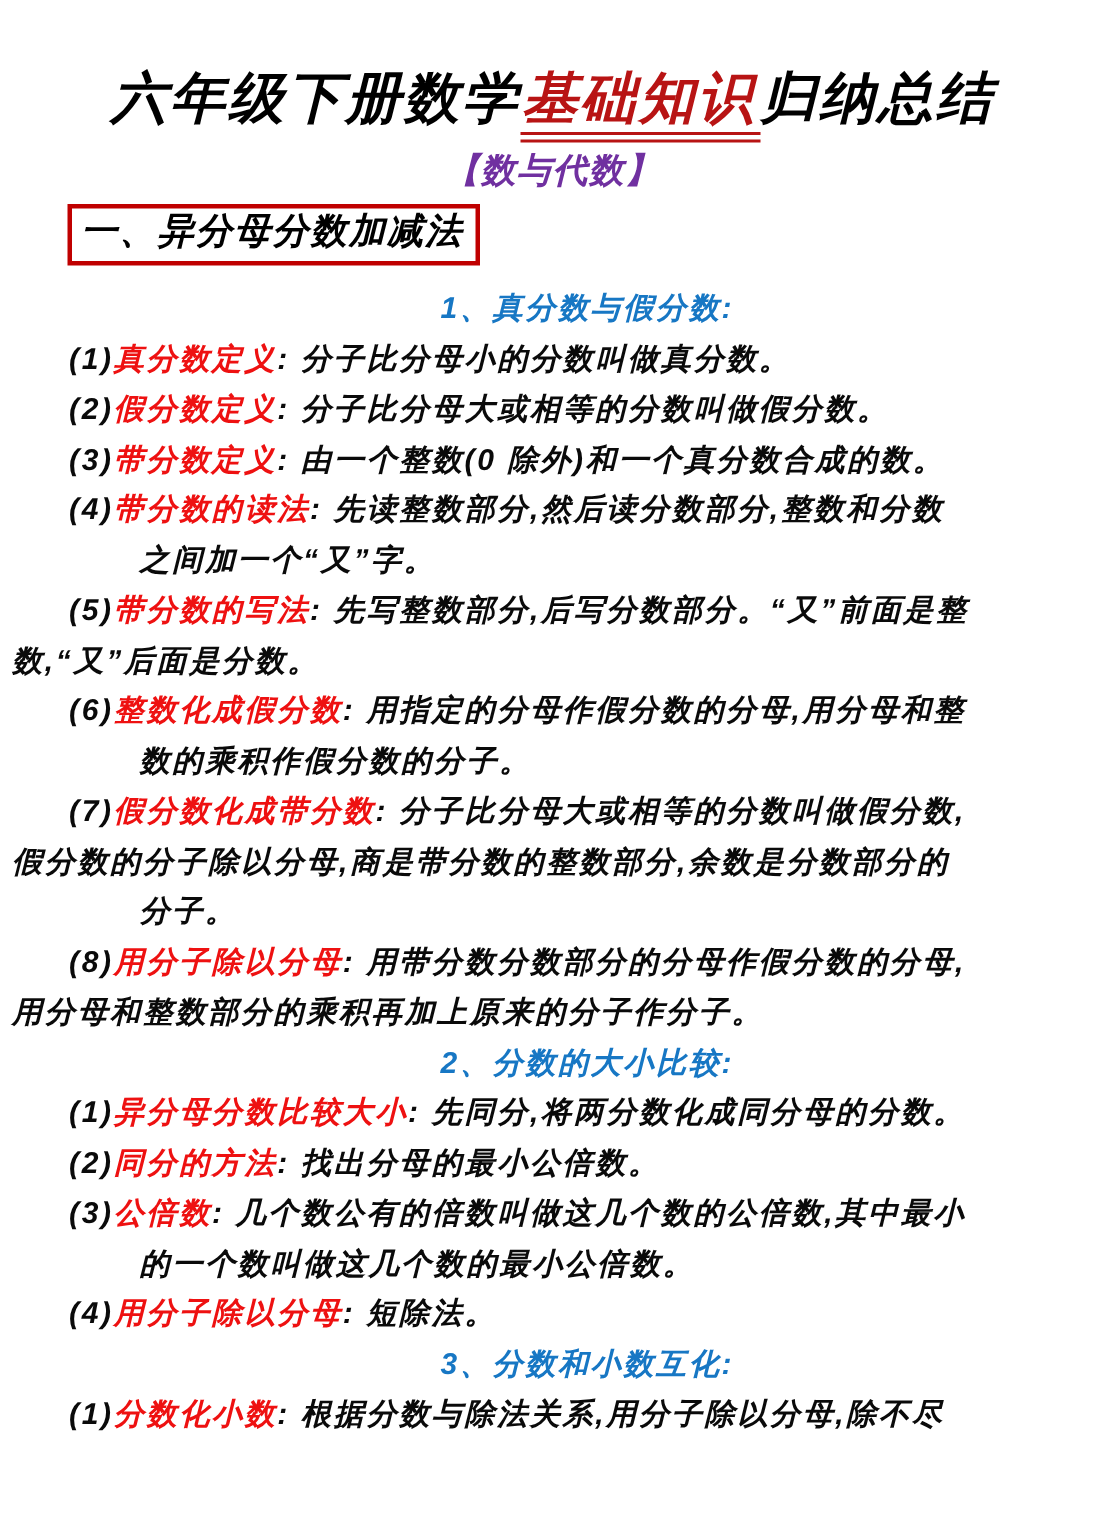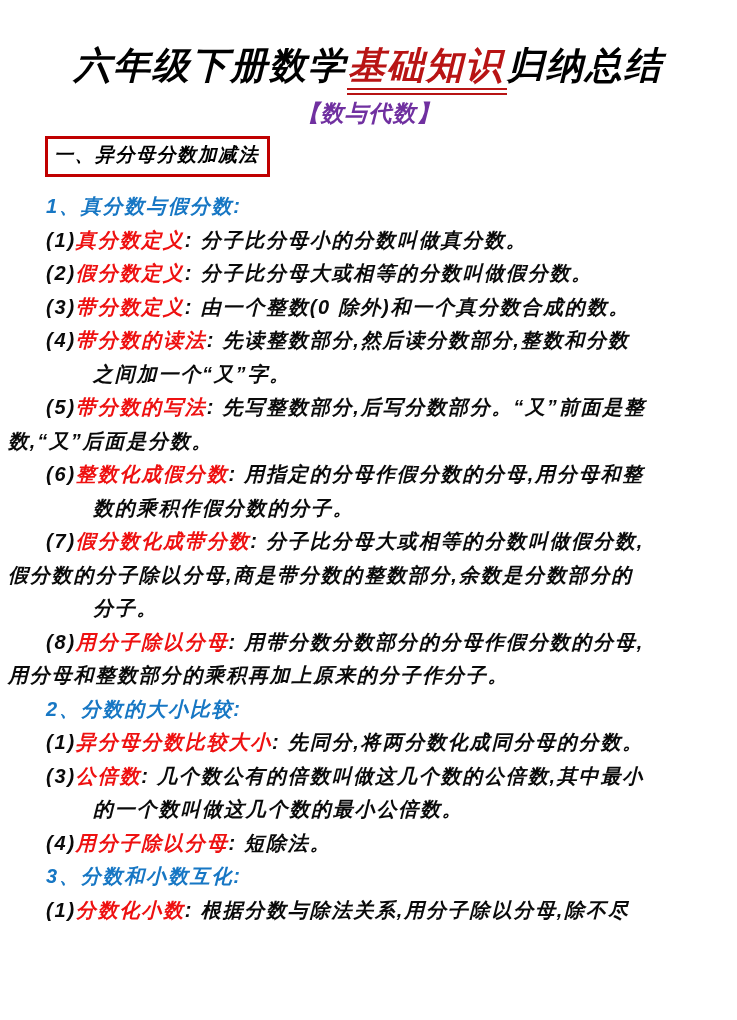--- a/index.html
+++ b/index.html
@@ -36,39 +36,39 @@
     letter-spacing: 1px;
     color: var(--subtitle-purple, #7030a0);
     white-space: nowrap;
   }
   .secbox-row { height: 46px; margin-top: 8px; }
   .secbox {
     display: inline-block;
     margin-left: 45px;
     border: 3px solid var(--box-border, #c00000);
     padding: 2px 8px 5px 6px;
-    font-size: 19px;
+    font-size: 24px;
     line-height: 28px;
     letter-spacing: 1.5px;
     color: #000000;
     white-space: nowrap;
   }
   #content { margin-top: 8px; }
   .ln {
     height: 33.5px;
     line-height: 33.5px;
     font-size: 20px;
     letter-spacing: 1.8px;
     white-space: nowrap;
     overflow: visible;
   }
   .i0 { padding-left: 8px; }
   .i1 { padding-left: 46px; }
   .i2 { padding-left: 93px; }
-  .hd { color: var(--heading-blue, #1777c4); }
+  .hd { color: var(--heading-blue, #1777c4); text-align: center; }
   .term { color: var(--term-red, #ee1111); }
   .num, .body { color: var(--text-black, #0a0a0a); }
 </style>
 </head>
 <body>
 
 <div class="page">
   <div class="title"><span>六年级下册数学</span><span class="hl">基础知识</span><span>归纳总结</span></div>
 
   <div class="subtitle">【数与代数】</div>
@@ -88,19 +88,20 @@
       <div class="ln i0"><span class="body">数,“又”后面是分数。</span></div>
       <div class="ln i1"><span class="num">(6)</span><span class="term">整数化成假分数</span><span class="body">: 用指定的分母作假分数的分母,用分母和整</span></div>
       <div class="ln i2"><span class="body">数的乘积作假分数的分子。</span></div>
       <div class="ln i1"><span class="num">(7)</span><span class="term">假分数化成带分数</span><span class="body">: 分子比分母大或相等的分数叫做假分数,</span></div>
       <div class="ln i0"><span class="body">假分数的分子除以分母,商是带分数的整数部分,余数是分数部分的</span></div>
       <div class="ln i2"><span class="body">分子。</span></div>
       <div class="ln i1"><span class="num">(8)</span><span class="term">用分子除以分母</span><span class="body">: 用带分数分数部分的分母作假分数的分母,</span></div>
       <div class="ln i0"><span class="body">用分母和整数部分的乘积再加上原来的分子作分子。</span></div>
       <div class="ln i1 hd">2、分数的大小比较:</div>
       <div class="ln i1"><span class="num">(1)</span><span class="term">异分母分数比较大小</span><span class="body">: 先同分,将两分数化成同分母的分数。</span></div>
+      <div class="ln i1"><span class="num">(2)</span><span class="term">同分的方法</span><span class="body">: 找出分母的最小公倍数。</span></div>
       <div class="ln i1"><span class="num">(3)</span><span class="term">公倍数</span><span class="body">: 几个数公有的倍数叫做这几个数的公倍数,其中最小</span></div>
       <div class="ln i2"><span class="body">的一个数叫做这几个数的最小公倍数。</span></div>
       <div class="ln i1"><span class="num">(4)</span><span class="term">用分子除以分母</span><span class="body">: 短除法。</span></div>
       <div class="ln i1 hd">3、分数和小数互化:</div>
       <div class="ln i1"><span class="num">(1)</span><span class="term">分数化小数</span><span class="body">: 根据分数与除法关系,用分子除以分母,除不尽</span></div>
     </div>
 </div>
 
 </body></html>

